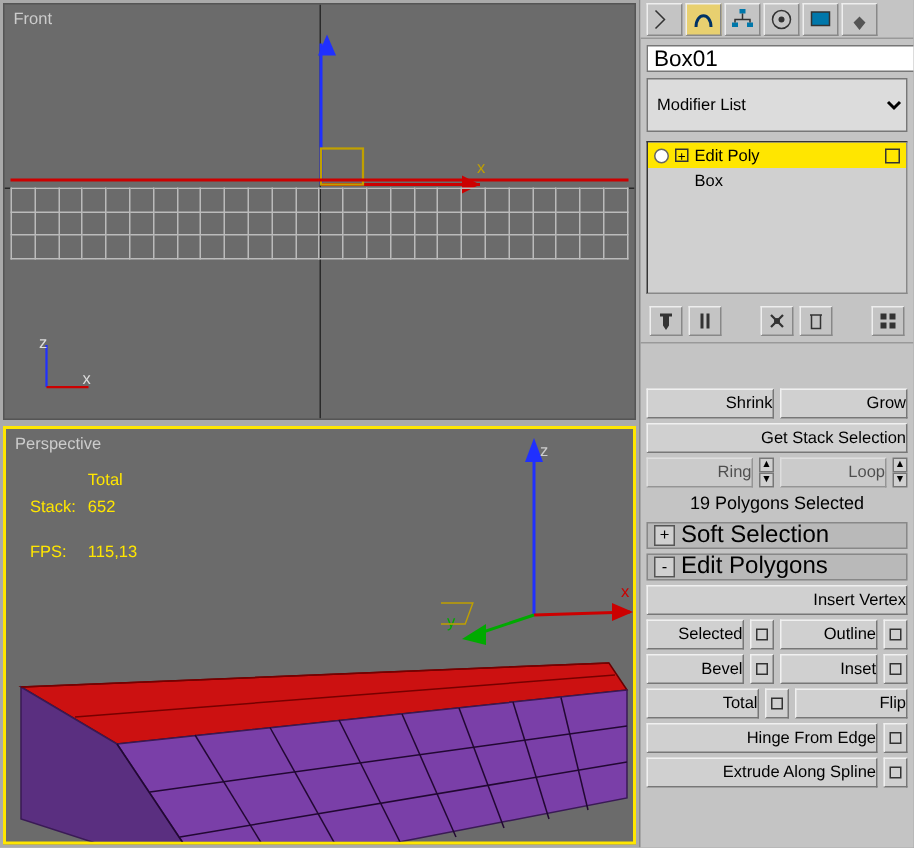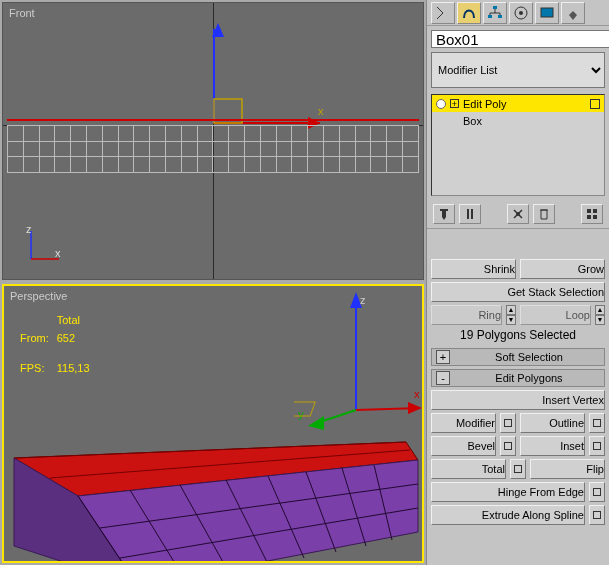--- a/index.html
+++ b/index.html
@@ -46,21 +46,21 @@
 .ctrl-btn { width:22px; height:20px; background:#c4c4c4; border:1px solid #888; border-top-color:#eee; border-left-color:#eee; display:flex; align-items:center; justify-content:center; }
 
 .rollouts { flex:1; overflow:auto; padding:30px 4px 2px 4px; }
 .btnrow { display:flex; gap:4px; margin-bottom:3px; }
 .btn3d { flex:1; height:20px; background:#d0d0d0; border:1px solid #777; border-top-color:#f0f0f0; border-left-color:#f0f0f0; text-align:right; line-height:18px; font-size:11px; cursor:pointer; }
 .spin { width:10px; height:20px; display:flex; flex-direction:column; }
 .spin div { flex:1; border:1px solid #777; background:#d0d0d0; font-size:7px; text-align:center; line-height:8px; }
 .statusline { text-align:center; font-size:12px; margin:3px 0 6px 0; }
 .rollhdr { height:18px; background:#b9b9b9; border:1px solid #888; display:flex; align-items:center; margin-bottom:3px; }
 .rollhdr .pm { width:14px; height:14px; border:1px solid #555; margin:0 4px; text-align:center; line-height:12px; font-size:11px; background:#d0d0d0; }
-.rollhdr .title { flex:1; text-align:center; font-size:11px; }
+.rollhdr .title { flex:1; text-align:left; font-size:16px; }
 .twocol { display:flex; gap:4px; margin-bottom:3px; }
 .twocol .btn3d { flex:1; }
 .sqbtn { width:16px; height:20px; border:1px solid #777; border-top-color:#f0f0f0; border-left-color:#f0f0f0; background:#d0d0d0; display:flex; align-items:center; justify-content:center; }
 .sqbtn .sq { width:8px; height:8px; border:1px solid #333; }
 </style>
 </head>
 <body>
 
 <div class="main">
 
@@ -189,21 +189,21 @@
     <div class="viewport active">
       <div class="vp-label">Perspective</div>
       <div class="stats">
         <table>
           <tbody>
               <tr>
                 <td></td>
                 <td>Total</td>
               </tr>
           <tr>
-                <td>From:</td>
+                <td>Stack:</td>
                 <td>652</td>
               </tr>
           <tr>
                 <td style="height:10px"></td>
                 <td></td>
               </tr>
           <tr>
                 <td>FPS:</td>
                 <td>115,13</td>
               </tr>
@@ -384,21 +384,21 @@
 
       <div class="rollhdr">
         <div class="pm">-</div>
         <div class="title">Edit Polygons</div>
       </div>
 
       <div class="btnrow">
         <div class="btn3d">Insert Vertex</div>
       </div>
       <div class="twocol">
-        <div class="btn3d">Modifier</div>
+        <div class="btn3d">Selected</div>
         <div class="sqbtn">
             <div class="sq"></div>
           </div>
         <div class="btn3d">Outline</div>
         <div class="sqbtn">
             <div class="sq"></div>
           </div>
       </div>
       <div class="twocol">
         <div class="btn3d">Bevel</div>

